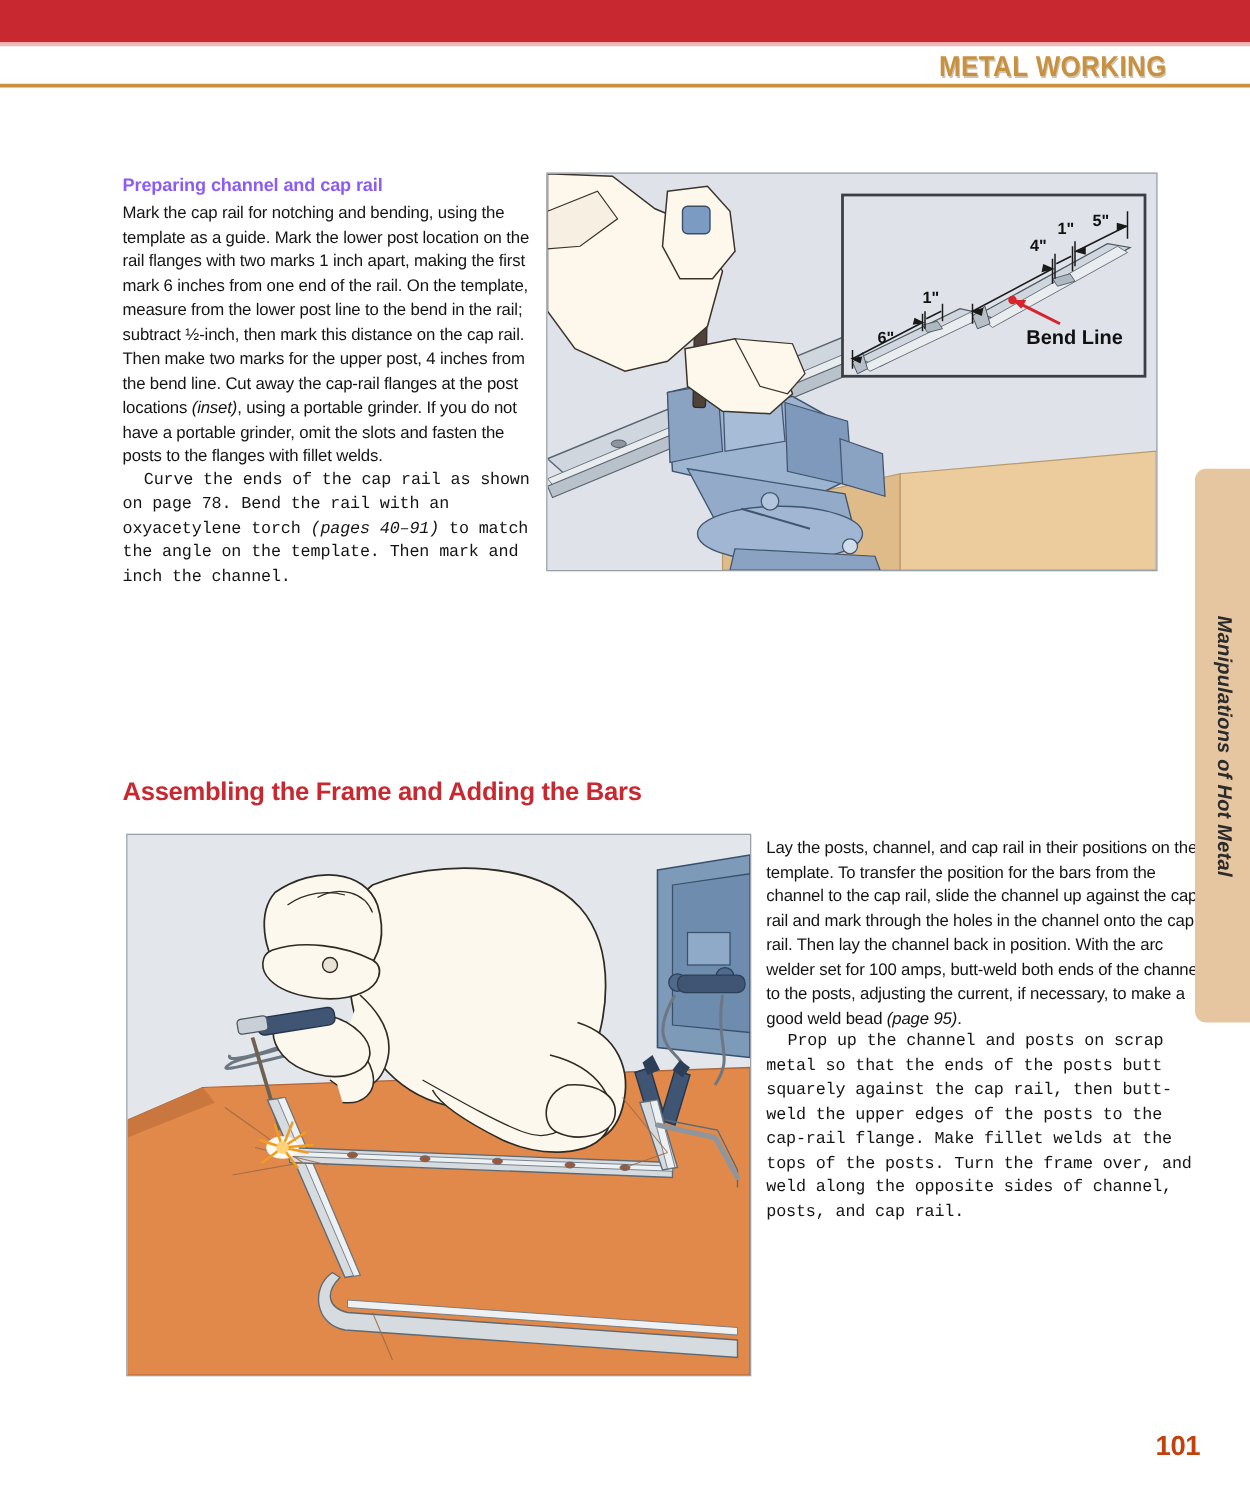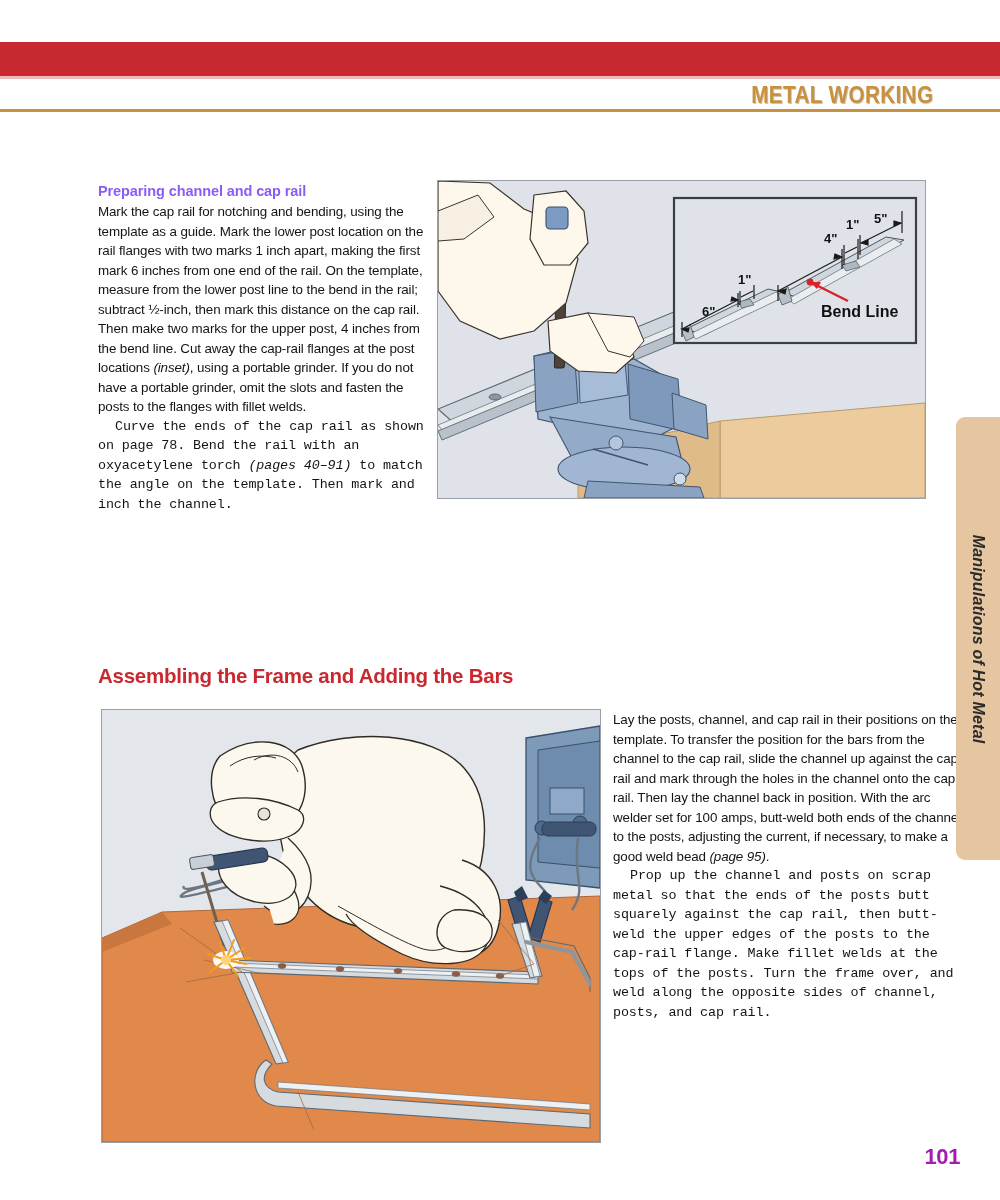--- a/index.html
+++ b/index.html
@@ -1,21 +1,21 @@
 <!DOCTYPE html>
 <html><head>
 <meta charset="utf-8">
 <style>
   html,body{margin:0;padding:0;}
   body{
     width:1000px;height:1200px;background:#ffffff;
     font-family:"Liberation Sans",sans-serif;
     overflow:hidden;position:relative;
   }
-  .page{position:absolute;inset:0;background:#fff;margin-top:42px;}
+  .page{position:absolute;inset:0;background:#fff;}
 
   
   .top-red-bar{position:absolute;left:0;top:0;width:1000px;height:34px;background:#c8282f;}
   .top-red-under{position:absolute;left:0;top:34px;width:1000px;height:3px;background:#edb9bb;}
   .header-rule{position:absolute;left:0;top:67px;width:1000px;height:2.5px;background:#c8913f;}
   .header-title{
     position:absolute;right:67px;top:40px;
     font-size:23px;font-weight:bold;letter-spacing:.4px;
     color:#c8913f;
     font-family:"Liberation Sans",sans-serif;
@@ -70,21 +70,21 @@
     transform:translate(-50%,-50%) rotate(90deg);
     transform-origin:center center;
     white-space:nowrap;font-size:16px;font-style:italic;
     font-weight:bold;color:#2b2b2b;letter-spacing:.2px;
     font-family:"Liberation Sans",sans-serif;
   }
 
   
   .page-num{
     position:absolute;right:40px;bottom:30px;
-    font-size:22px;font-weight:bold;color:#a21caf;letter-spacing:-.4px;
+    font-size:22px;font-weight:bold;color:#c2410c;letter-spacing:-.4px;
   }
 
   
   .frac{font-size:13.4px;}
   .frac sup{font-size:9px;vertical-align:.42em;}
   .frac sub{font-size:9px;vertical-align:0;}
 </style>
 </head>
 <body>
 

